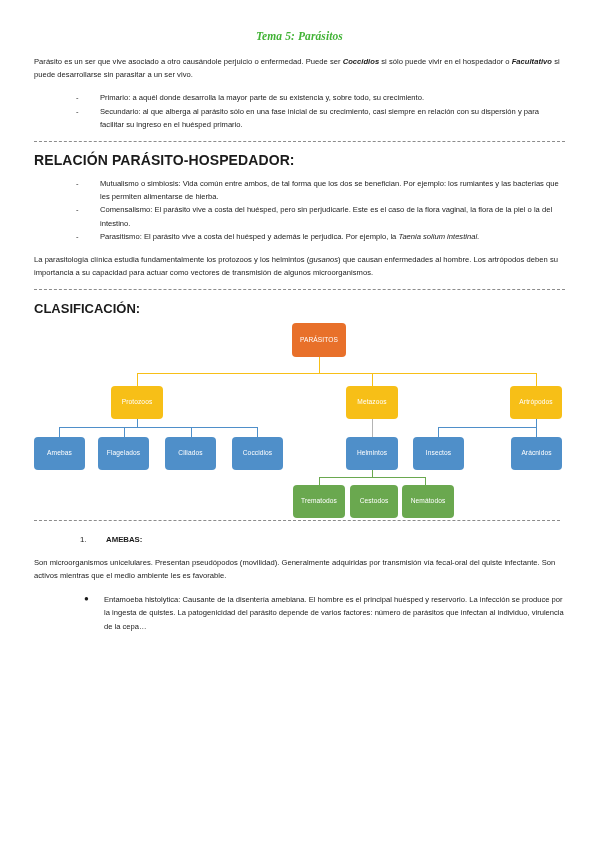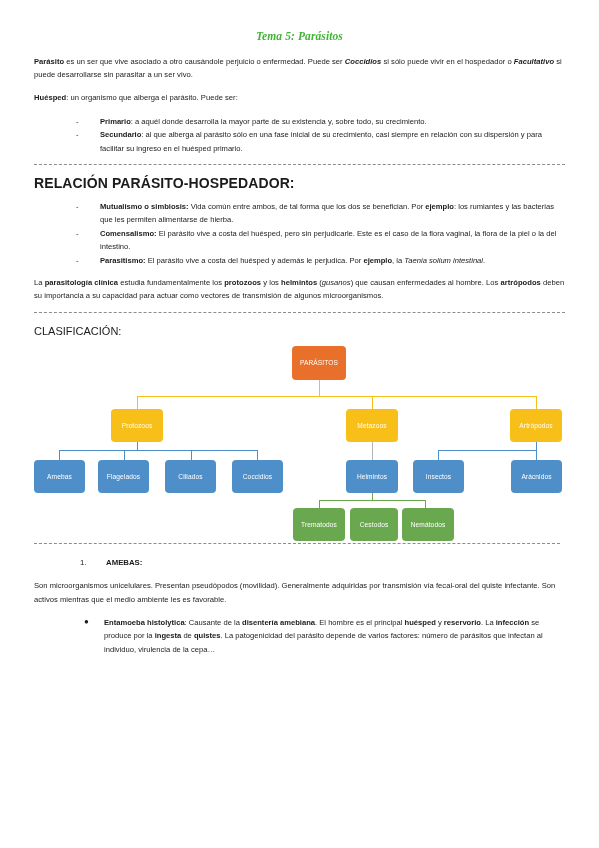--- a/index.html
+++ b/index.html
@@ -36,21 +36,21 @@
   }
 
   
   p.body {
     font-size: 7.6px;
     line-height: 13.2px;
     margin: 0 0 10px 0;
     text-align: left;
     letter-spacing: 0.02px;
   }
-  b { font-weight: bold; }
+  b { font-weight: normal; }
   i { font-style: italic; }
   .bi { font-weight: bold; font-style: italic; }
 
   
   ul.dash-list {
     list-style: none;
     margin: 0 0 9px 0;
     padding: 0 0 0 42px;
   }
   ul.dash-list > li {
@@ -108,22 +108,22 @@
 
   
   .section-heading {
     font-size: 14px;
     font-weight: bold;
     line-height: 13px;
     margin: 0 0 10px 0;
     letter-spacing: 0.1px;
   }
   .plain-heading {
-    font-size: 11px;
-    font-weight: normal;
+    font-size: 13px;
+    font-weight: bold;
     line-height: 13px;
     margin: 0 0 8px 0;
   }
 
   
   .sep {
     border: 0;
     border-top: 1px dashed #8c8c8c;
     margin: 6px 0 12px 0;
     height: 0;
@@ -173,23 +173,20 @@
 <body>
 
 <div class="page">
 
   <h1 class="doc-title">Tema 5: Parásitos</h1>
 
   <p class="body">
     <b>Parásito</b><span> es un ser que vive asociado a otro causándole perjuicio o enfermedad. Puede ser </span><span class="bi">Coccidios</span><span> si sólo puede vivir en el hospedador o </span><span class="bi">Facultativo</span><span> si puede desarrollarse sin parasitar a un ser vivo.</span>
   </p>
 
-  <p class="body">
-    <b>Huésped</b><span>: un organismo que alberga el parásito. Puede ser:</span>
-  </p>
 
   <ul class="dash-list">
     <li>
       <span class="dash">-</span><b>Primario</b><span>: a aquél donde desarrolla la mayor parte de su existencia y, sobre todo, su crecimiento.</span>
     </li>
     <li>
       <span class="dash">-</span><b>Secundario</b><span>: al que alberga al parásito sólo en una fase inicial de su crecimiento, casi siempre en relación con su dispersión y para facilitar su ingreso en el huésped primario.</span>
     </li>
   </ul>
 

